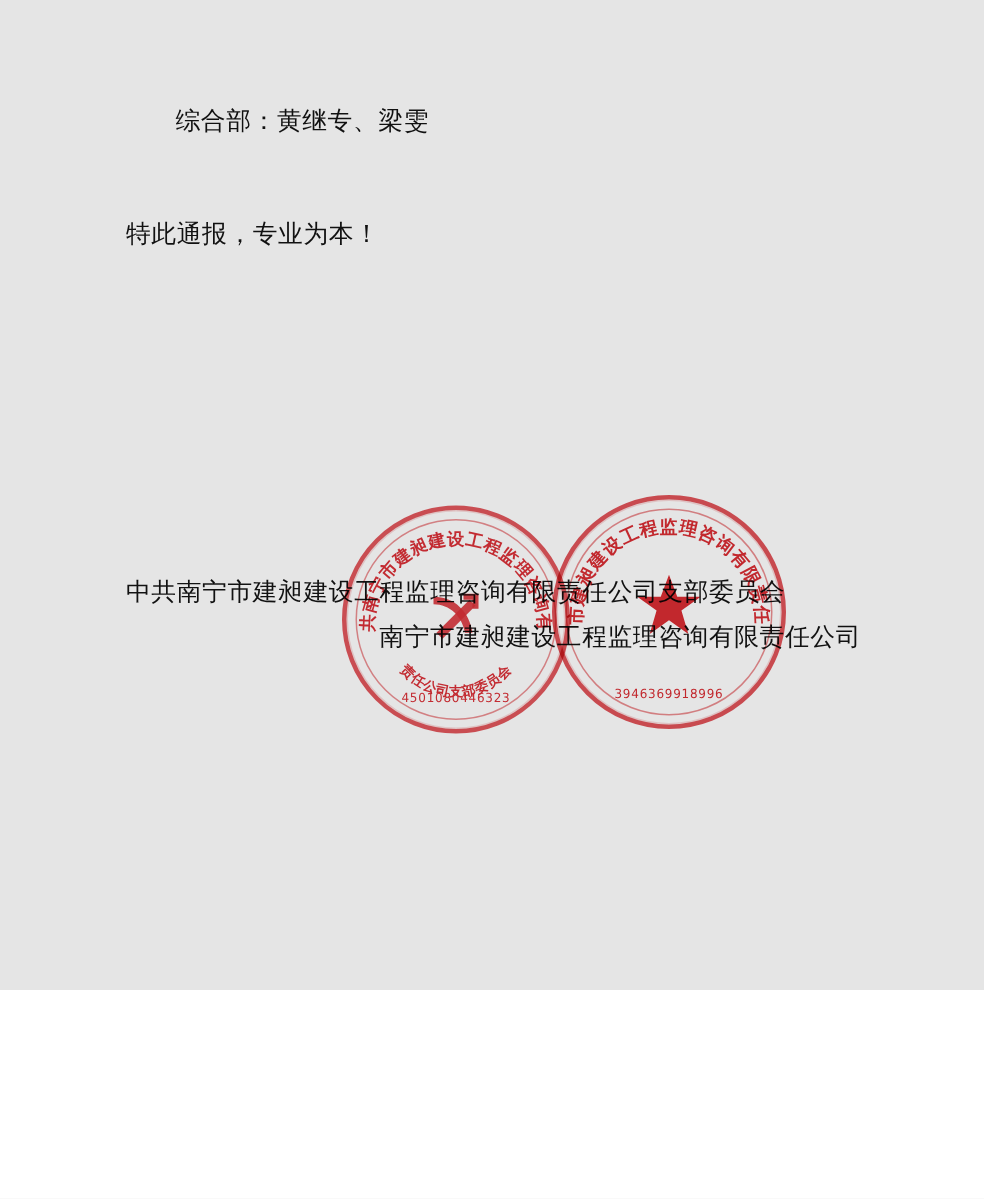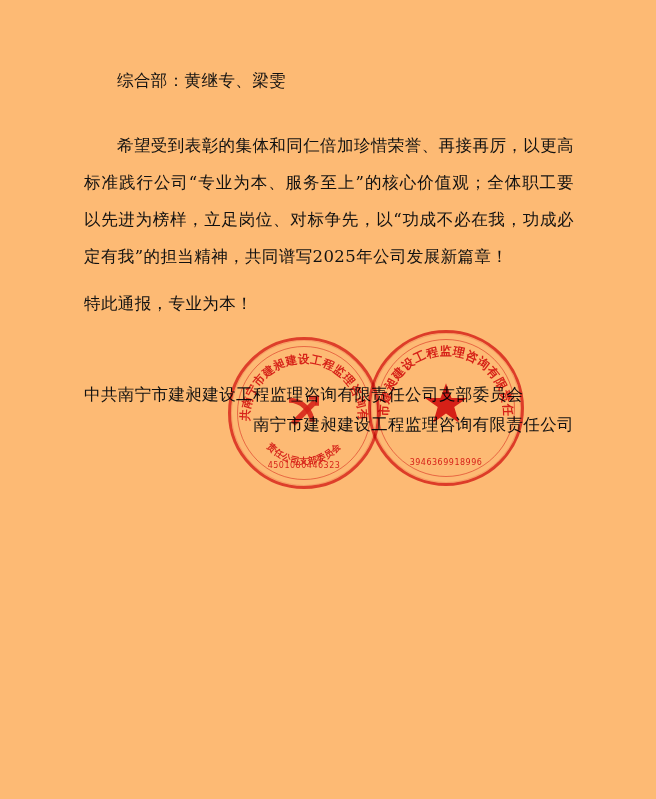--- a/index.html
+++ b/index.html
@@ -3,22 +3,22 @@
 <meta charset="utf-8">
 <style>
   html, body {
     margin: 0;
     padding: 0;
     background: #ffffff;
   }
   #page {
     position: relative;
     width: 656px;
-    height: 799px;
-    background: #fdba74;
+    height: 660px;
+    background: #e5e5e5;
     overflow: hidden;
     font-family: "DejaVu Serif", "Liberation Serif", serif;
     color: #1a1a1a;
   }
   .doc-body {
     position: absolute;
     left: 84px;
     top: 62px;
     width: 490px;
   }
@@ -136,21 +136,20 @@
   }
 </style>
 </head>
 <body>
 
 <div id="page">
 
   <div class="doc-body">
     <p class="para para-indent">综合部：黄继专、梁雯</p>
     <div class="gap-1"></div>
-    <p class="para para-indent">希望受到表彰的集体和同仁倍加珍惜荣誉、再接再厉，以更高标准践行公司“专业为本、服务至上”的核心价值观；全体职工要以先进为榜样，立足岗位、对标争先，以“功成不必在我，功成必定有我”的担当精神，共同谱写2025年公司发展新篇章！</p>
     <div class="gap-2"></div>
     <p class="para">特此通报，专业为本！</p>
   </div>
 
   <div class="signature-block">
     <div class="sig-line first">中共南宁市建昶建设工程监理咨询有限责任公司支部委员会</div>
     <div class="sig-line">南宁市建昶建设工程监理咨询有限责任公司</div>
   </div>
 
   <div class="seal seal-outer seal-left">

